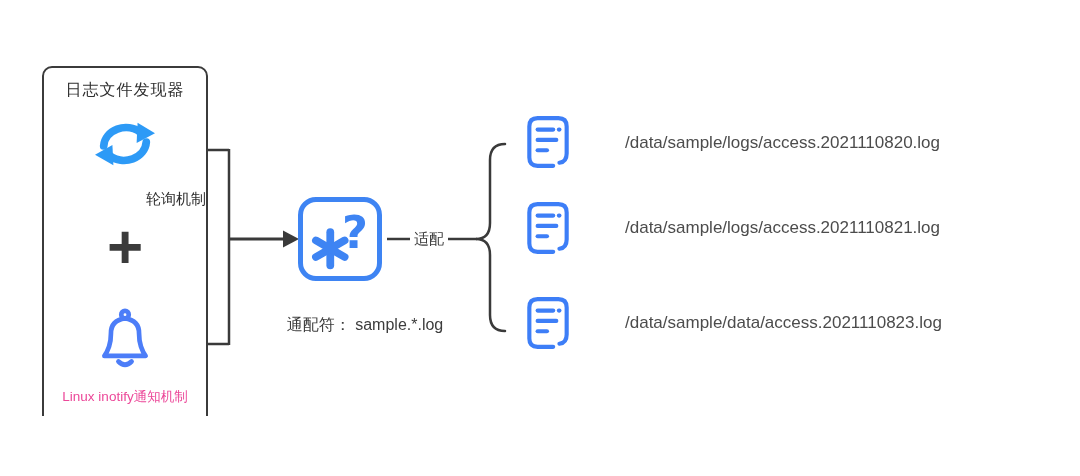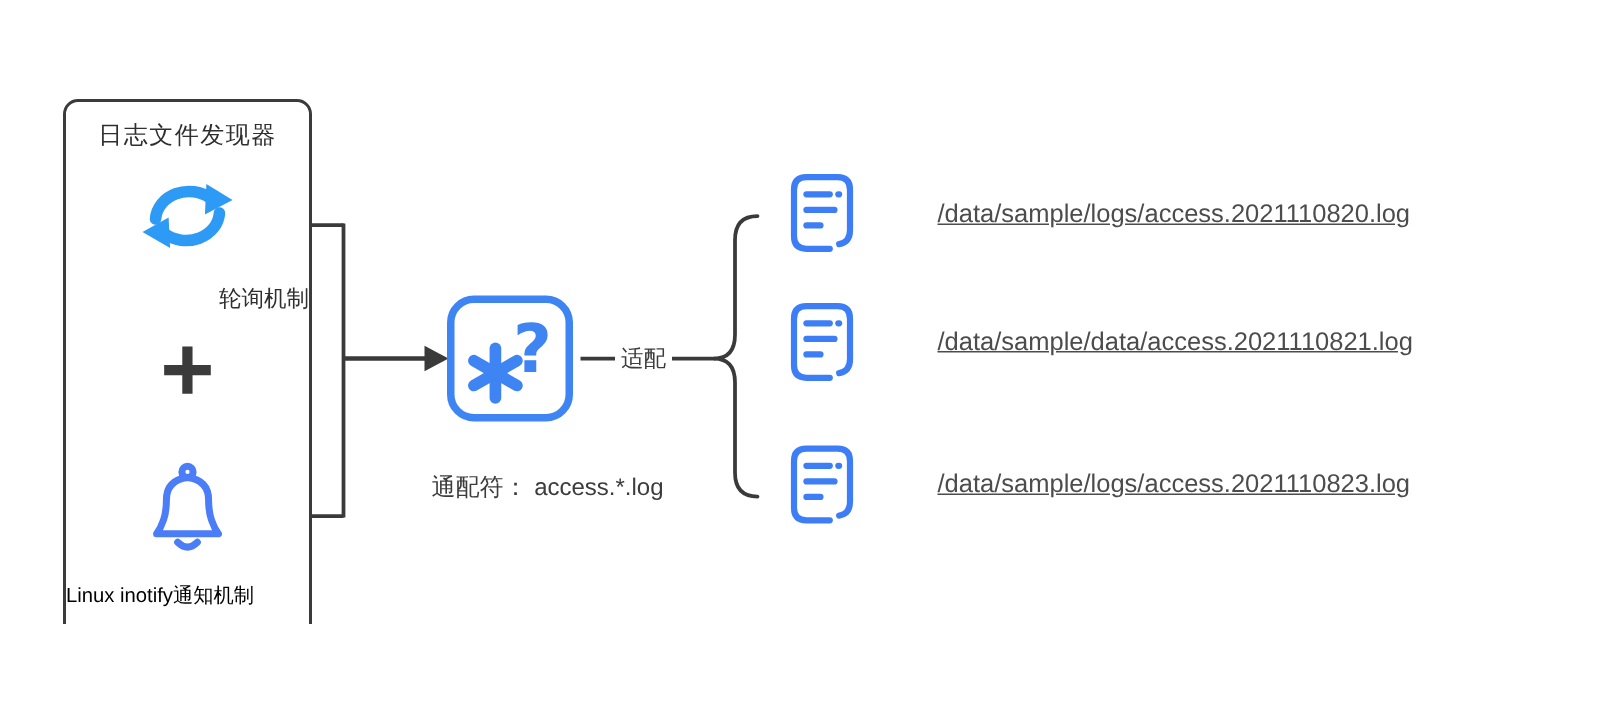--- a/index.html
+++ b/index.html
@@ -12,36 +12,36 @@
   .discoverer-box{
     left:42px;top:66px;width:162px;height:358px;
     border:2.5px solid #3b3b3b;border-radius:10px;background:#fff;
   }
   .discoverer-title{left:0;right:0;top:12px;text-align:center;font-size:16px;color:#2f2f2f;letter-spacing:1px;}
   .icon-center{left:0;right:0;display:flex;justify-content:center;}
   .sync-wrap{top:46px;}
   .polling-label{left:0;right:0;top:122px;text-align:right;font-size:15px;color:#2f2f2f;}
   .plus-sign{left:0;right:0;top:148px;text-align:center;font-size:62px;font-weight:bold;color:#3b3b3b;line-height:62px;}
   .bell-wrap{top:236px;}
-  .inotify-label{left:0;right:0;top:320px;font-size:13.5px;color:#000000;white-space:nowrap;}
+  .inotify-label{left:0;right:0;top:320px;text-align:center;font-size:13.5px;color:#ec4899;white-space:nowrap;}
   
   .overlay{left:0;top:0;width:1080px;height:476px;pointer-events:none;}
   
   .wildcard-box{
     left:298px;top:197px;width:84px;height:84px;box-sizing:border-box;
     border:5px solid #3e84f3;border-radius:18px;background:#fff;
     display:flex;align-items:center;justify-content:center;
   }
   .wildcard-caption{left:250px;top:315px;width:230px;text-align:center;font-size:16px;color:#3c3c3c;white-space:nowrap;}
   .adapt-label{left:408px;top:230px;width:42px;text-align:center;font-size:15px;color:#3c3c3c;font-family:Liberation Mono, monospace;}
   
   .file-icon-1{left:524px;top:114px;}
   .file-icon-2{left:524px;top:200px;}
   .file-icon-3{left:524px;top:295px;}
-  .file-path{font-size:17px;color:#4c4c4c;white-space:nowrap;text-decoration:underline;}
+  .file-path{font-size:17px;color:#4c4c4c;white-space:nowrap;}
   .file-path-1{left:625px;top:133px;}
   .file-path-2{left:625px;top:218px;}
   .file-path-3{left:625px;top:313px;}
 </style>
 </head>
 <body>
 
 <div id="canvas">
 
   <svg class="abs overlay" viewBox="0 0 1080 476" width="1080" height="476">
@@ -94,21 +94,21 @@
     <svg width="72" height="72" viewBox="0 0 74 74">
       <g stroke="#3e84f3" stroke-width="8" stroke-linecap="round">
         <line x1="27" y1="30" x2="27" y2="64"></line>
         <line x1="27" y1="30" x2="27" y2="64" transform="rotate(60 27 47)"></line>
         <line x1="27" y1="30" x2="27" y2="64" transform="rotate(-60 27 47)"></line>
       </g>
       <text x="39" y="46" font-size="46" font-weight="bold" fill="#3e84f3" font-family="'DejaVu Sans', sans-serif">?</text>
     </svg>
   </div>
 
-  <div class="abs wildcard-caption">通配符： access.*.log</div>
+  <div class="abs wildcard-caption">通配符： sample.*.log</div>
 
   <div class="abs adapt-label">适配</div>
 
   <svg class="abs file-icon-1" width="48" height="56" viewBox="0 0 44 54">
     <g fill="none" stroke="#3d7ef7" stroke-width="4" stroke-linecap="round">
       <path d="M 27 50 L 12 50 Q 4 50 4 42 L 4 12 Q 4 4 12 4 L 32 4 Q 40 4 40 12 L 40 38 Q 40 46 33 47"></path>
       <line x1="12" y1="15" x2="27" y2="15"></line>
       <line x1="32.5" y1="15" x2="33" y2="15"></line>
       <line x1="12" y1="25" x2="30" y2="25"></line>
       <line x1="12" y1="35" x2="21" y2="35"></line>
@@ -118,26 +118,26 @@
 
   <svg class="abs file-icon-2" width="48" height="56" viewBox="0 0 44 54">
     <g fill="none" stroke="#3d7ef7" stroke-width="4" stroke-linecap="round">
       <path d="M 27 50 L 12 50 Q 4 50 4 42 L 4 12 Q 4 4 12 4 L 32 4 Q 40 4 40 12 L 40 38 Q 40 46 33 47"></path>
       <line x1="12" y1="15" x2="27" y2="15"></line>
       <line x1="32.5" y1="15" x2="33" y2="15"></line>
       <line x1="12" y1="25" x2="30" y2="25"></line>
       <line x1="12" y1="35" x2="21" y2="35"></line>
     </g>
   </svg>
-  <div class="abs file-path file-path-2">/data/sample/data/access.2021110821.log</div>
+  <div class="abs file-path file-path-2">/data/sample/logs/access.2021110821.log</div>
 
   <svg class="abs file-icon-3" width="48" height="56" viewBox="0 0 44 54">
     <g fill="none" stroke="#3d7ef7" stroke-width="4" stroke-linecap="round">
       <path d="M 27 50 L 12 50 Q 4 50 4 42 L 4 12 Q 4 4 12 4 L 32 4 Q 40 4 40 12 L 40 38 Q 40 46 33 47"></path>
       <line x1="12" y1="15" x2="27" y2="15"></line>
       <line x1="32.5" y1="15" x2="33" y2="15"></line>
       <line x1="12" y1="25" x2="30" y2="25"></line>
       <line x1="12" y1="35" x2="21" y2="35"></line>
     </g>
   </svg>
-  <div class="abs file-path file-path-3">/data/sample/logs/access.2021110823.log</div>
+  <div class="abs file-path file-path-3">/data/sample/data/access.2021110823.log</div>
 
 </div>
 
 </body></html>

